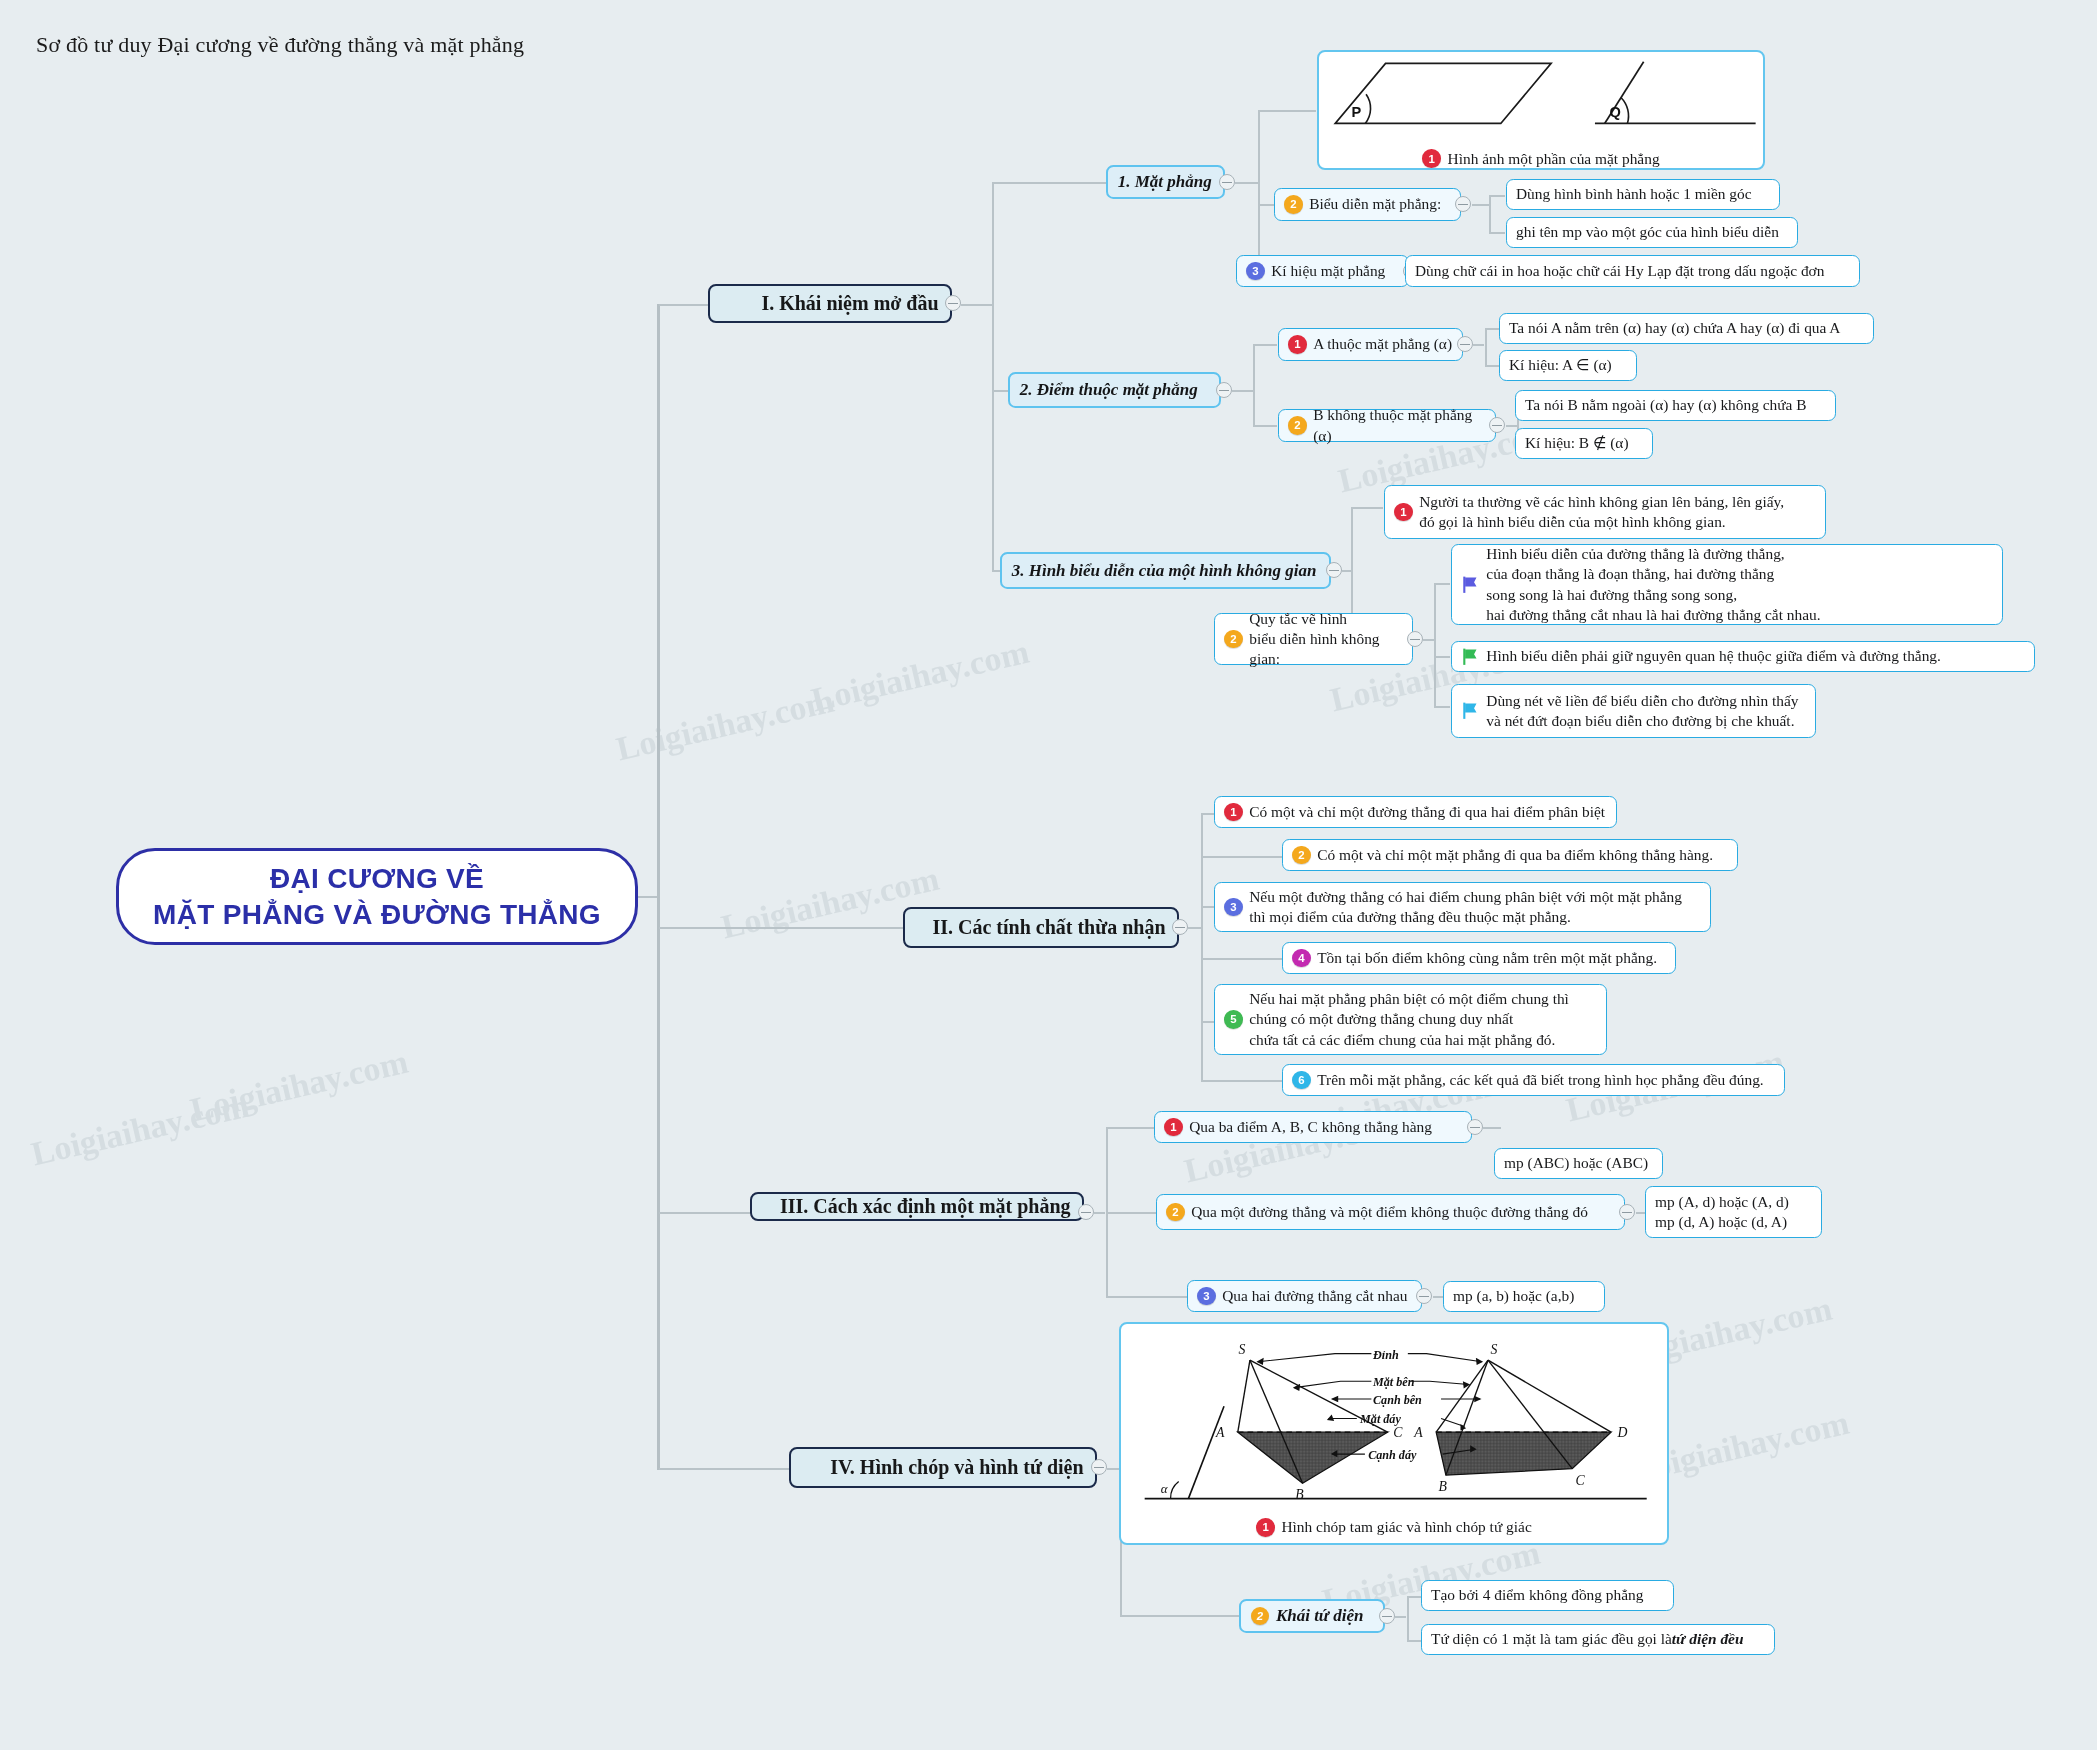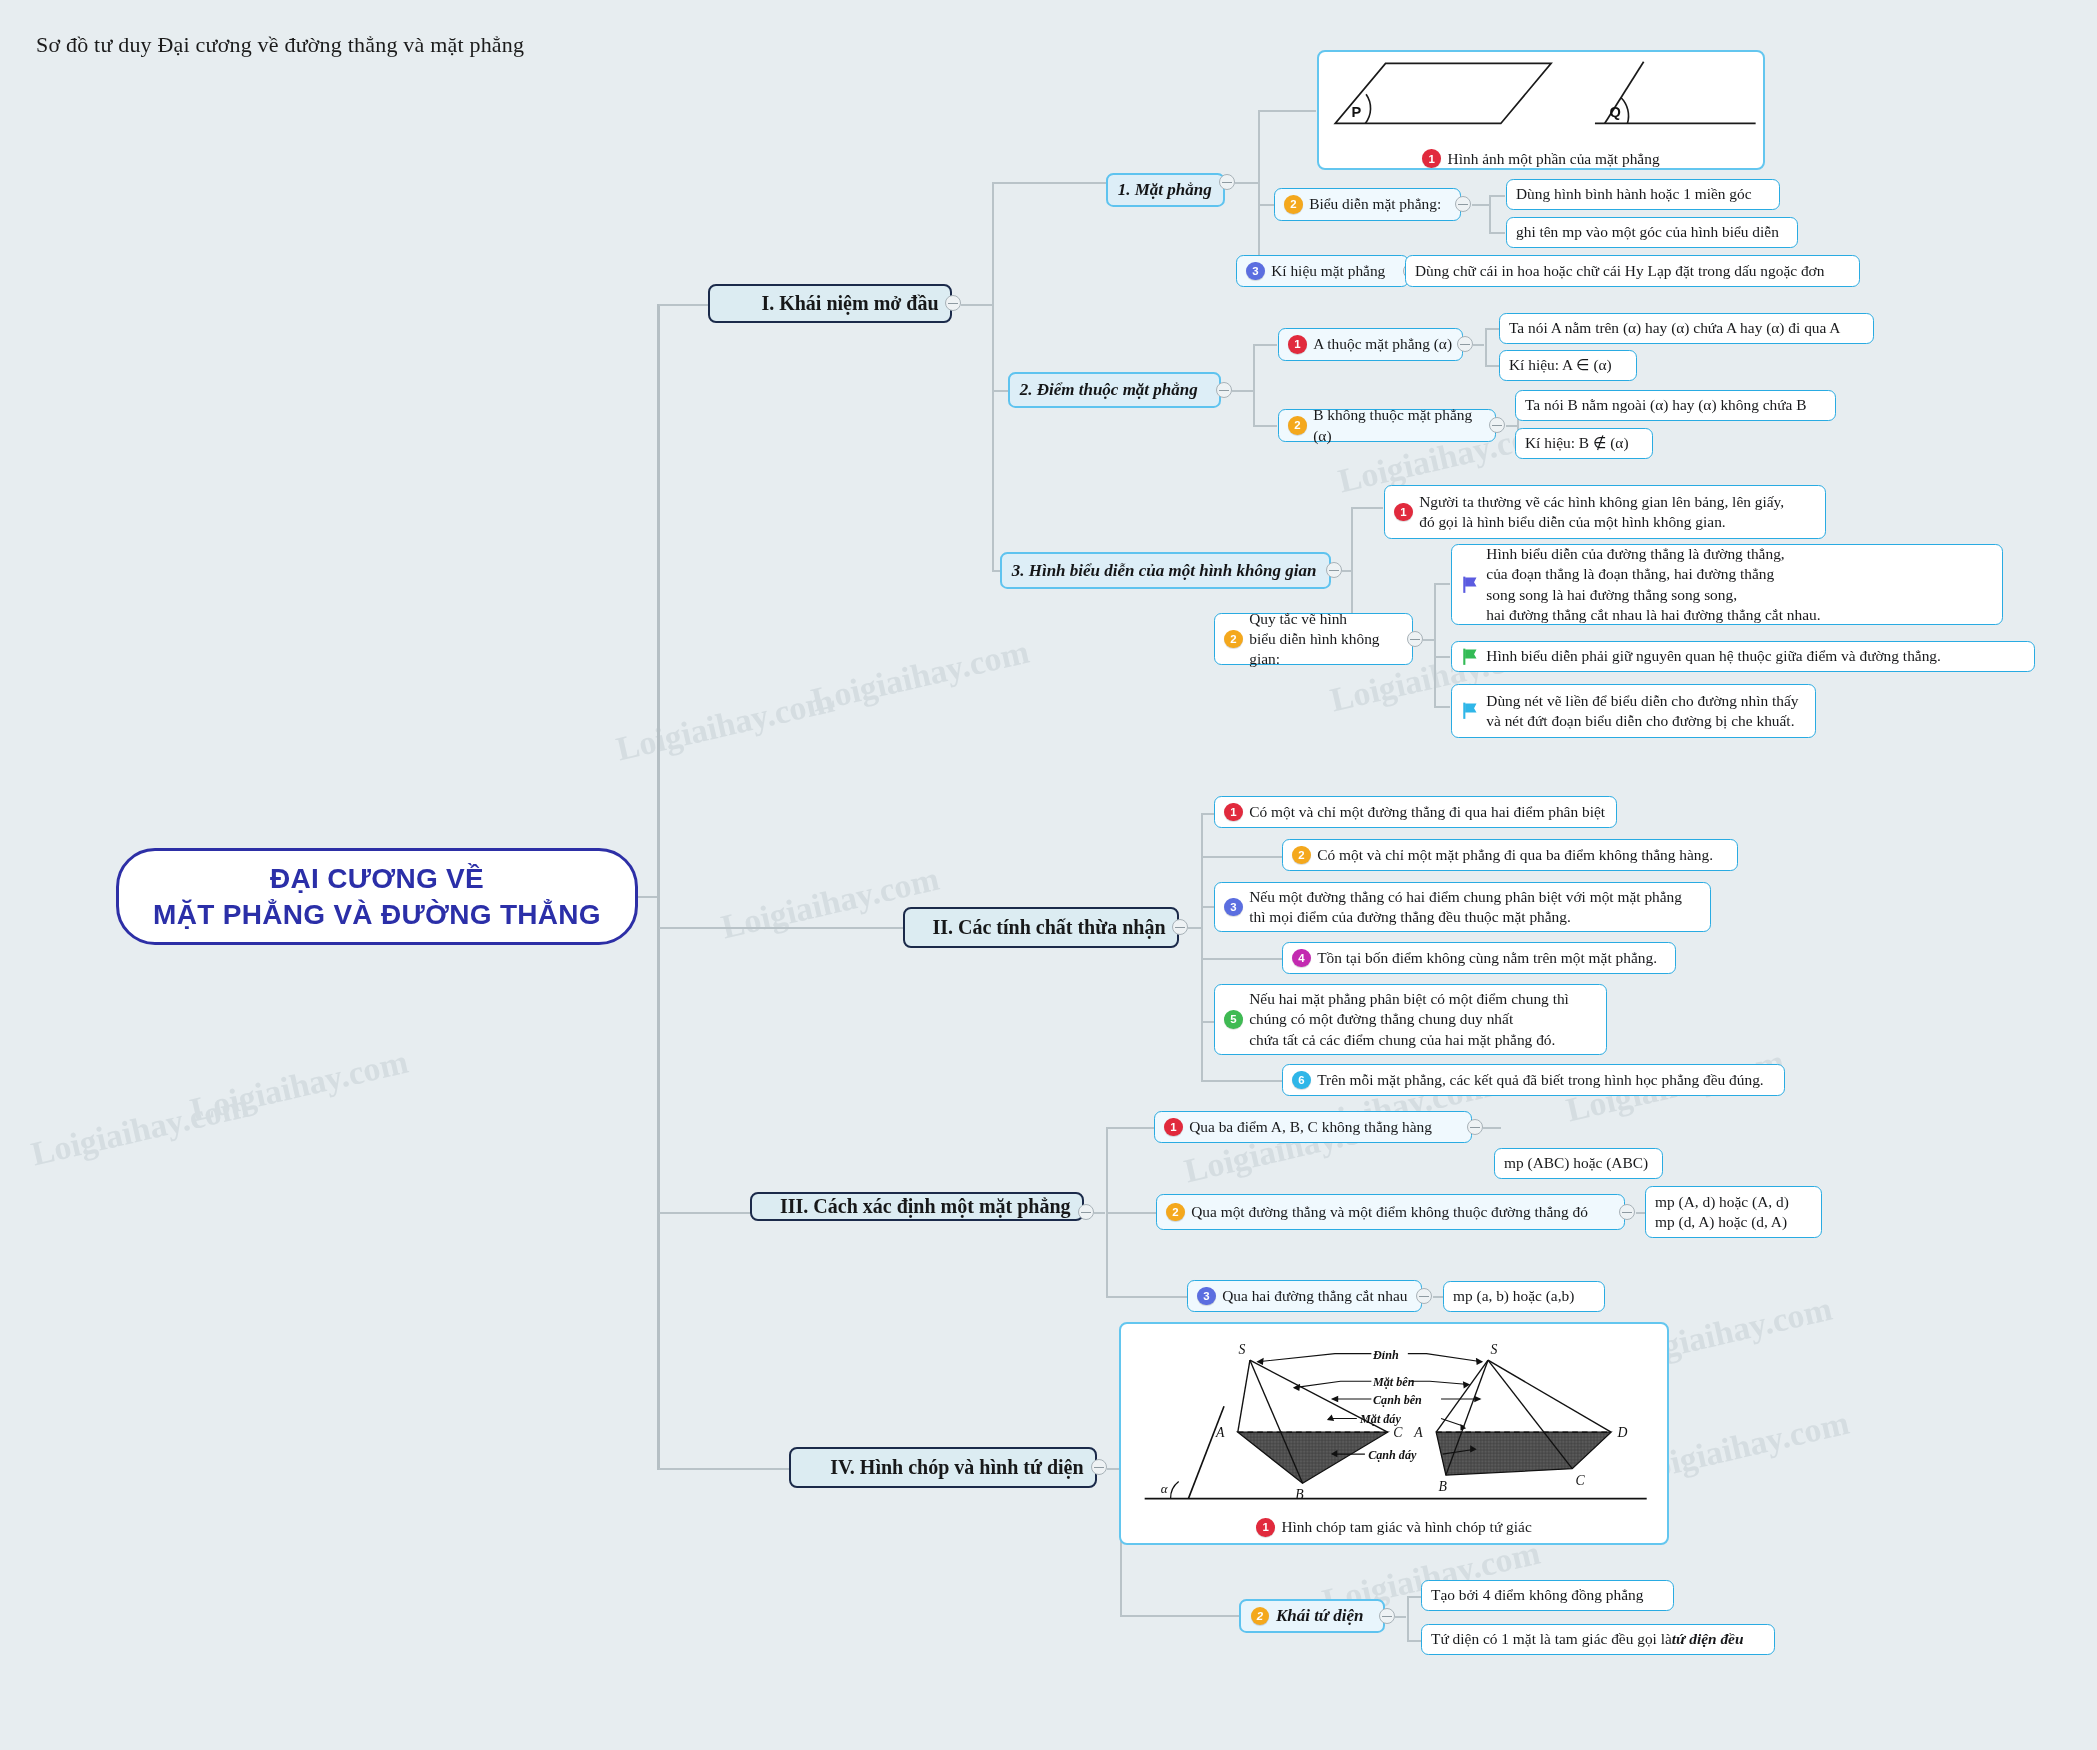--- a/index.html
+++ b/index.html
@@ -184,21 +184,21 @@
 
   <div class="main-branch" style="left:708px;top:284px;width:244px;height:39px;">
     <span>I. Khái niệm mở đầu</span>
   </div>
   <div class="tog" style="left:945px;top:295px;"></div>
 
   <div class="ln lnh" style="left:961px;top:304px;width:31px;"></div>
   <div class="ln lnv" style="left:992px;top:182px;height:388px;"></div>
 
   <div class="ln lnh" style="left:992px;top:182px;width:114px;"></div>
-  <div class="sub-branch" style="left:1106px;top:173px;width:119px;height:34px;">
+  <div class="sub-branch" style="left:1106px;top:165px;width:119px;height:34px;">
     <span>1. Mặt phẳng</span>
   </div>
   <div class="tog" style="left:1219px;top:174px;"></div>
 
   <div class="ln lnh" style="left:1235px;top:182px;width:23px;"></div>
   <div class="ln lnv" style="left:1258px;top:110px;height:162px;"></div>
 
   <div class="ln lnh" style="left:1258px;top:110px;width:58px;"></div>
   <div class="pic-panel" style="left:1317px;top:50px;width:448px;height:120px;">
     <div class="figwrap">

